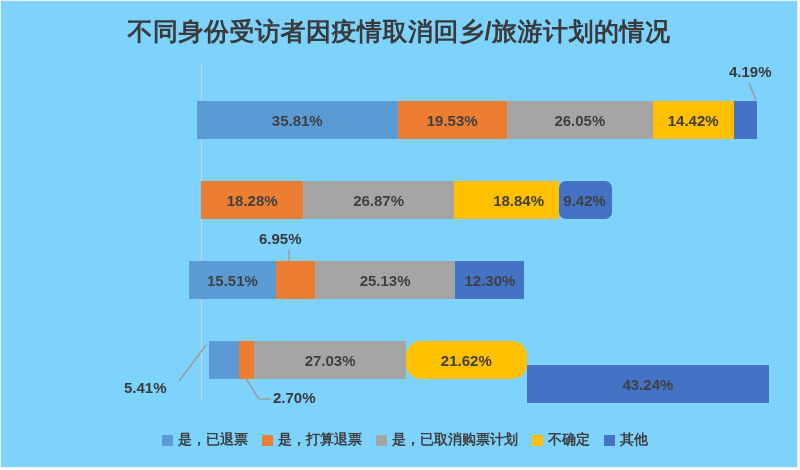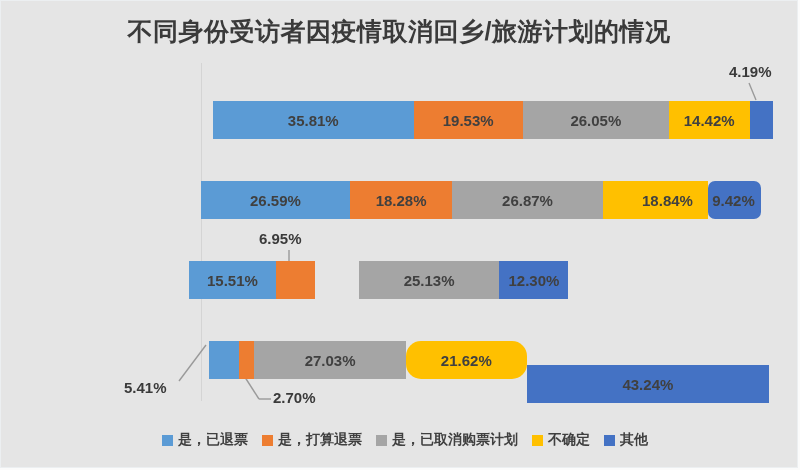--- a/index.html
+++ b/index.html
@@ -6,21 +6,21 @@
   body{
     width:800px;height:470px;
     background:#fbfbfb;
     font-family:"Liberation Sans","DejaVu Sans",sans-serif;
     overflow:hidden;
   }
   .chart-frame{
     position:relative;
     width:798px;height:468px;
     border:1px solid #eceff1;
-    background:#e5e5e5;
+    background:#7dd3fc;
     box-sizing:border-box;
   }
   .chart-title{
     position:absolute;
     top:14px;left:0;right:0;
     text-align:center;
     font-size:25px;
     font-weight:bold;
     color:#3a3a3a;
     letter-spacing:.5px;
@@ -99,61 +99,58 @@
     <line x1="288" y1="261" x2="288" y2="249" stroke="#9a9a9a" stroke-width="1.4"></line>
 
     <line x1="205" y1="344" x2="178" y2="380" stroke="#9a9a9a" stroke-width="1.4"></line>
 
     <line x1="240" y1="370" x2="258" y2="398" stroke="#9a9a9a" stroke-width="1.4"></line>
     <line x1="258" y1="398" x2="270" y2="398" stroke="#9a9a9a" stroke-width="1.4"></line>
   </svg>
 
   <div class="plot"></div>
 
-  <div class="row" style="left:212px;top:100px;text-align:right;">
+  <div class="row" style="left:196px;top:100px;text-align:right;">
     <div class="seg" style="width:35.81%;background:#5B9BD5;">
         <span class="inlabel">35.81%</span>
       </div>
     <div class="seg" style="width:19.53%;background:#ED7D31;">
         <span class="inlabel">19.53%</span>
       </div>
     <div class="seg" style="width:26.05%;background:#A5A5A5;">
         <span class="inlabel">26.05%</span>
       </div>
     <div class="seg" style="width:14.42%;background:#FFC000;">
         <span class="inlabel">14.42%</span>
       </div>
     <div class="seg" style="width:4.19%;background:#4472C4;"></div>
   </div>
   <div class="outlabel" style="left:728px;top:62px;">4.19%</div>
 
   <div class="row" style="left:200px;top:180px;">
-    <div class="seg" style="width:26.59%;background:#5B9BD5;">
-        <span class="inlabel">26.59%</span>
-      </div>
     <div class="seg" style="width:18.28%;background:#ED7D31;">
         <span class="inlabel">18.28%</span>
       </div>
     <div class="seg" style="width:26.87%;background:#A5A5A5;">
         <span class="inlabel">26.87%</span>
       </div>
     <div class="seg" style="width:18.84%;background:#FFC000;padding-left:24px;">
         <span class="inlabel">18.84%</span>
       </div>
     <div class="seg" style="width:9.42%;background:#4472C4;border-radius:7px;">
         <span class="inlabel" style="position:absolute;left:4px;">9.42%</span>
       </div>
   </div>
 
   <div class="row" style="left:188px;top:260px;">
     <div class="seg" style="width:15.51%;background:#5B9BD5;">
         <span class="inlabel">15.51%</span>
       </div>
     <div class="seg" style="width:6.95%;background:#ED7D31;"></div>
-    <div class="seg" style="width:25.13%;background:#A5A5A5;margin-left:44px;">
+    <div class="seg" style="width:25.13%;background:#A5A5A5;">
         <span class="inlabel">25.13%</span>
       </div>
     <div class="seg" style="width:12.30%;background:#4472C4;">
         <span class="inlabel">12.30%</span>
       </div>
   </div>
   <div class="outlabel" style="left:258px;top:229px;">6.95%</div>
 
   <div class="row" style="left:208px;top:340px;">
     <div class="seg" style="width:5.41%;background:#5B9BD5;"></div>

